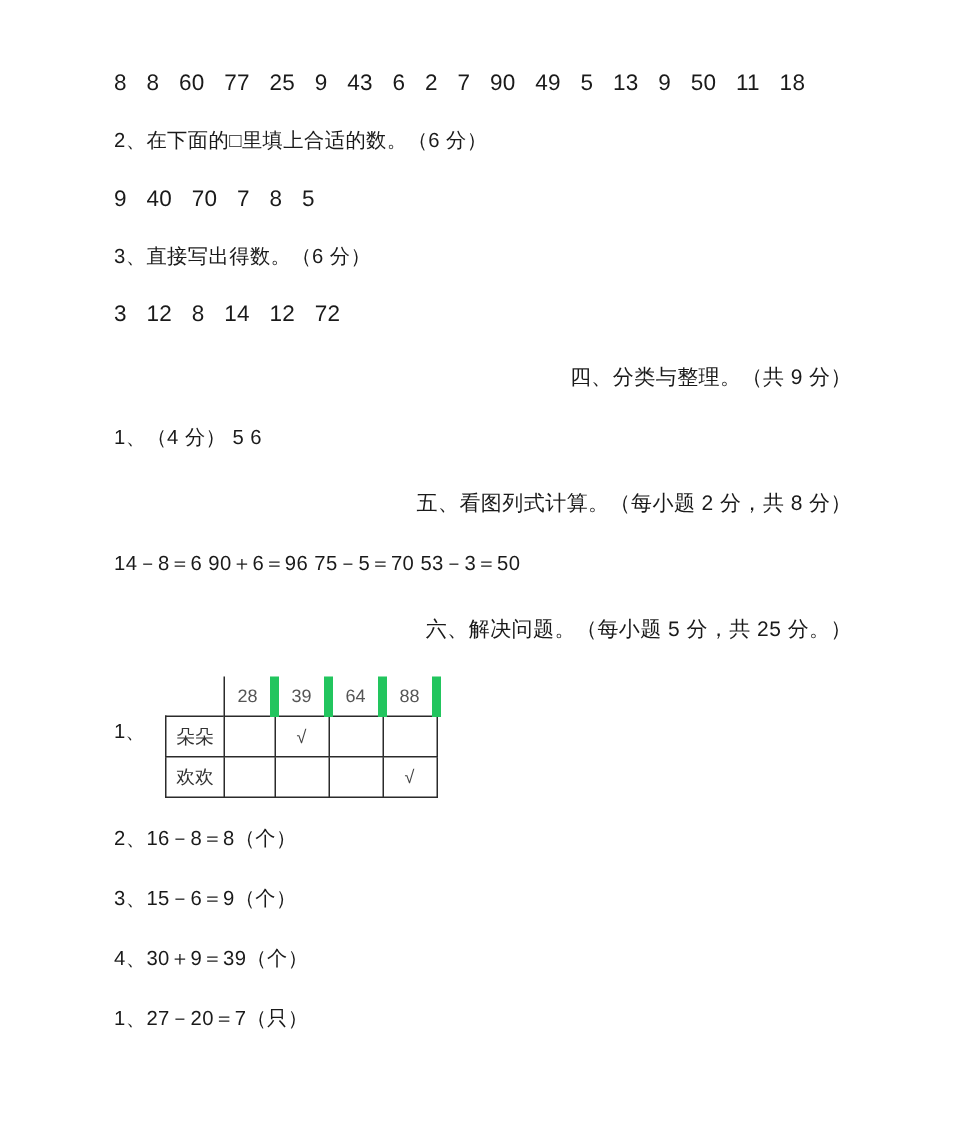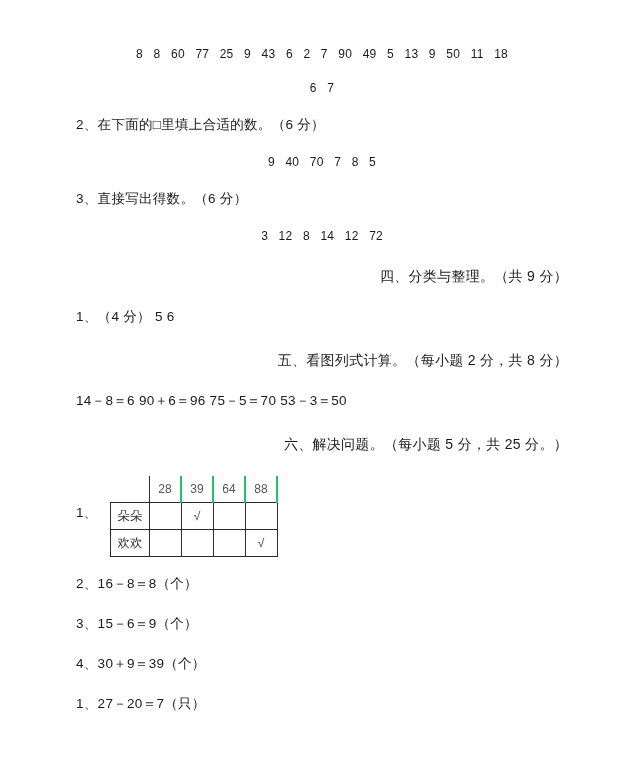--- a/index.html
+++ b/index.html
@@ -23,22 +23,21 @@
     padding: 48px 72px 0 76px;
   }
   .line {
     font-size: 13.5px;
     line-height: 1;
     margin: 0 0 22px 0;
     white-space: pre;
     letter-spacing: 0.2px;
   }
   .answers {
-    font-size: 12px;
-    text-align: center;
+    font-size: 15px;
   }
   .section-title {
     font-size: 14px;
     font-weight: normal;
     margin: 0 0 22px 0;
     letter-spacing: 0.3px;
     text-align: right;
   }
   .gap-top {
     margin-top: 26px;
@@ -79,39 +78,38 @@
   }
   table.grid td.rowlabel {
     width: 38px;
     font-size: 12.5px;
     color: #333;
   }
   table.grid td.topnum {
     font-size: 12px;
     color: #555;
     border-left: 1px solid #2b2b2b;
-    border-right: 2px solid #22c55e;
+    border-right: 6px solid #22c55e;
     border-top: none;
     border-bottom: 1px solid #2b2b2b;
   }
   table.grid td.topnum.first {
     border-left: 1px solid #2b2b2b;
   }
   .check {
     font-size: 13px;
   }
 </style>
 </head>
 <body>
 
 <div class="page">
 
   <div class="line answers">8   8   60   77   25   9   43   6   2   7   90   49   5   13   9   50   11   18</div>
 
-  <div class="line answers">6   7</div>
 
   <div class="q-line">2、在下面的□里填上合适的数。（6 分）</div>
 
   <div class="line answers">9   40   70   7   8   5</div>
 
   <div class="q-line">3、直接写出得数。（6 分）</div>
 
   <div class="line answers">3   12   8   14   12   72</div>
 
   <div class="section-title gap-top">四、分类与整理。（共 9 分）</div>

